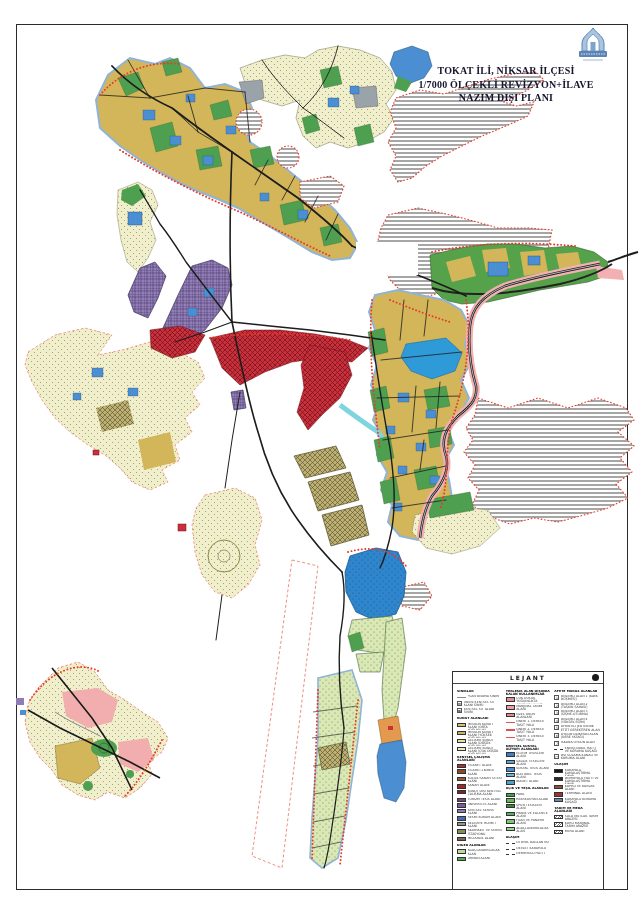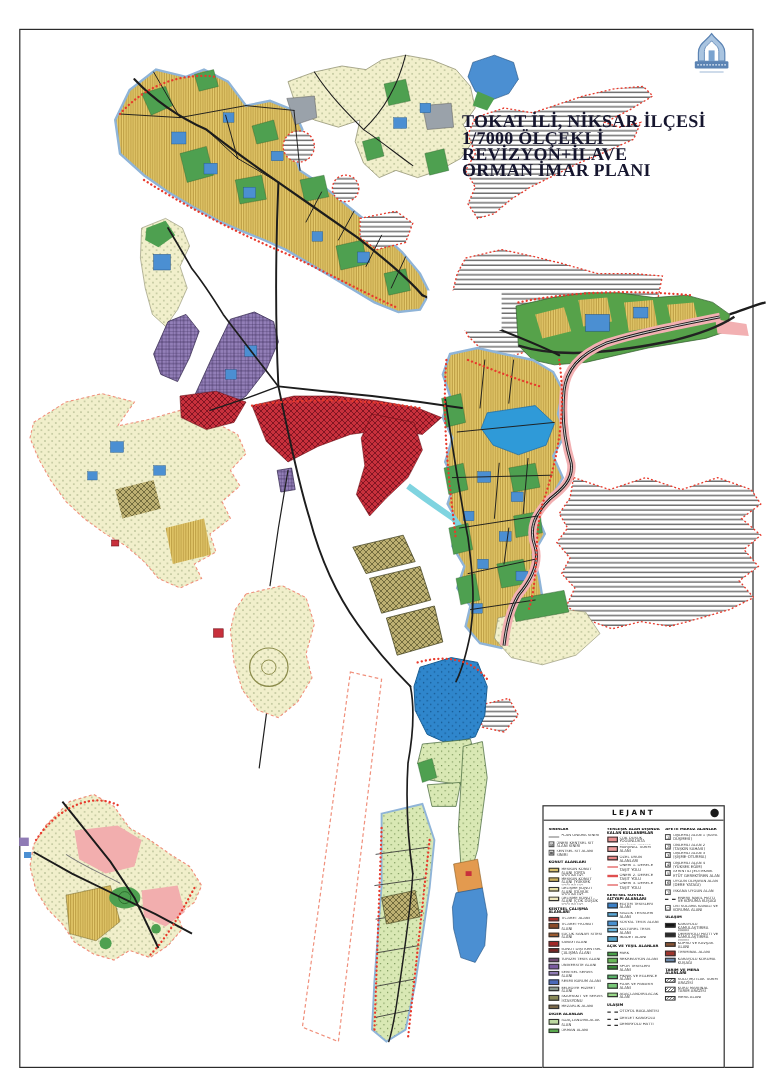--- a/index.html
+++ b/index.html
@@ -1,22 +1,22 @@
 <!DOCTYPE html>
 <html><head>
 <meta charset="utf-8">
 <style>
   html,body{margin:0;padding:0;background:#e8e8e8;}
   .page{position:relative;width:642px;height:900px;background:#ffffff;outline:1px solid #c0c0c0;overflow:hidden;
         font-family:"Liberation Sans", sans-serif;}
   svg{position:absolute;top:0;left:0;}
   
-  .title-block{position:absolute;top:64px;left:385px;width:242px;text-align:left;
-               font-family:"Liberation Serif", serif;font-weight:bold;font-size:15px;
-               line-height:13.5px;color:#15152e;letter-spacing:.2px;margin-top:32px;}
+  .title-block{position:absolute;top:64px;left:385px;width:242px;text-align:center;
+               font-family:"Liberation Serif", serif;font-weight:bold;font-size:10px;
+               line-height:13.5px;color:#15152e;letter-spacing:.2px;}
   .logo{position:absolute;top:27px;left:577px;width:32px;height:36px;}
   
   .legend{position:absolute;left:452px;top:671px;width:152px;height:219px;background:#fff;
           border:1px solid #2f2f2f;box-sizing:border-box;font-family:"DejaVu Sans", sans-serif;}
   .legend-header{position:relative;height:11px;border-bottom:.5px solid #444;}
   .legend-title{position:absolute;left:0;right:0;top:2px;text-align:center;font-size:6px;
                 font-weight:bold;letter-spacing:2px;color:#111;}
   .legend-logo{position:absolute;right:4px;top:2px;width:7px;height:7px;border-radius:50%;
                background:#1a1a1a;}
   .legend-cols{display:flex;gap:3px;padding:3px 3px 2px 4px;}
@@ -270,21 +270,21 @@
     <path d="M16,7 C18,10 22,11 22,16 L22,24 L10,24 L10,16 C10,11 14,10 16,7 Z" fill="#ffffff" stroke="#5b83b3" stroke-width="0.7"></path>
     <rect x="13.5" y="15" width="5" height="9" fill="#7aa3cf"></rect>
     <rect x="2" y="24" width="28" height="6" rx="1" fill="#5b83b3"></rect>
     <path d="M4,27 H28" stroke="#dce8f4" stroke-width="1" stroke-dasharray="1.5 1"></path>
     <path d="M6,33 H26" stroke="#9db8d6" stroke-width="1"></path>
   </svg>
 
   <div class="title-block">
     <div>TOKAT İLİ, NİKSAR İLÇESİ</div>
     <div>1/7000 ÖLÇEKLİ REVİZYON+İLAVE</div>
-    <div>ORMAN İMAR PLANI</div>
+    <div>NAZIM DIŞI PLANI</div>
   </div>
 
   <div class="legend">
     <div class="legend-header">
       <div class="legend-title">LEJANT</div>
       <div class="legend-logo"></div>
     </div>
     <div class="legend-cols">
       <div class="lcol">
 

